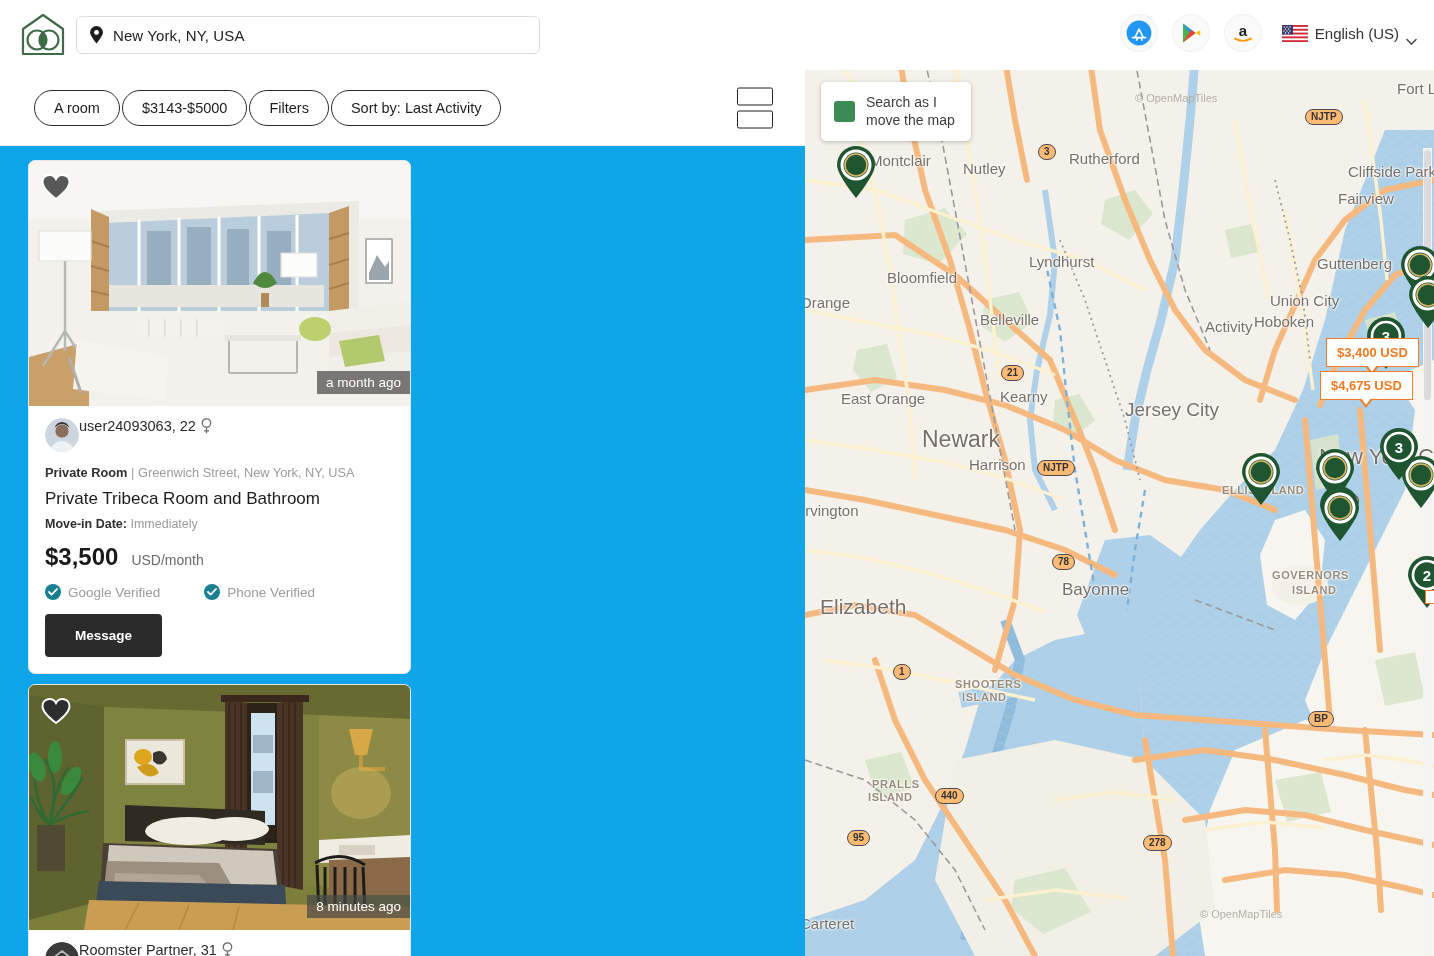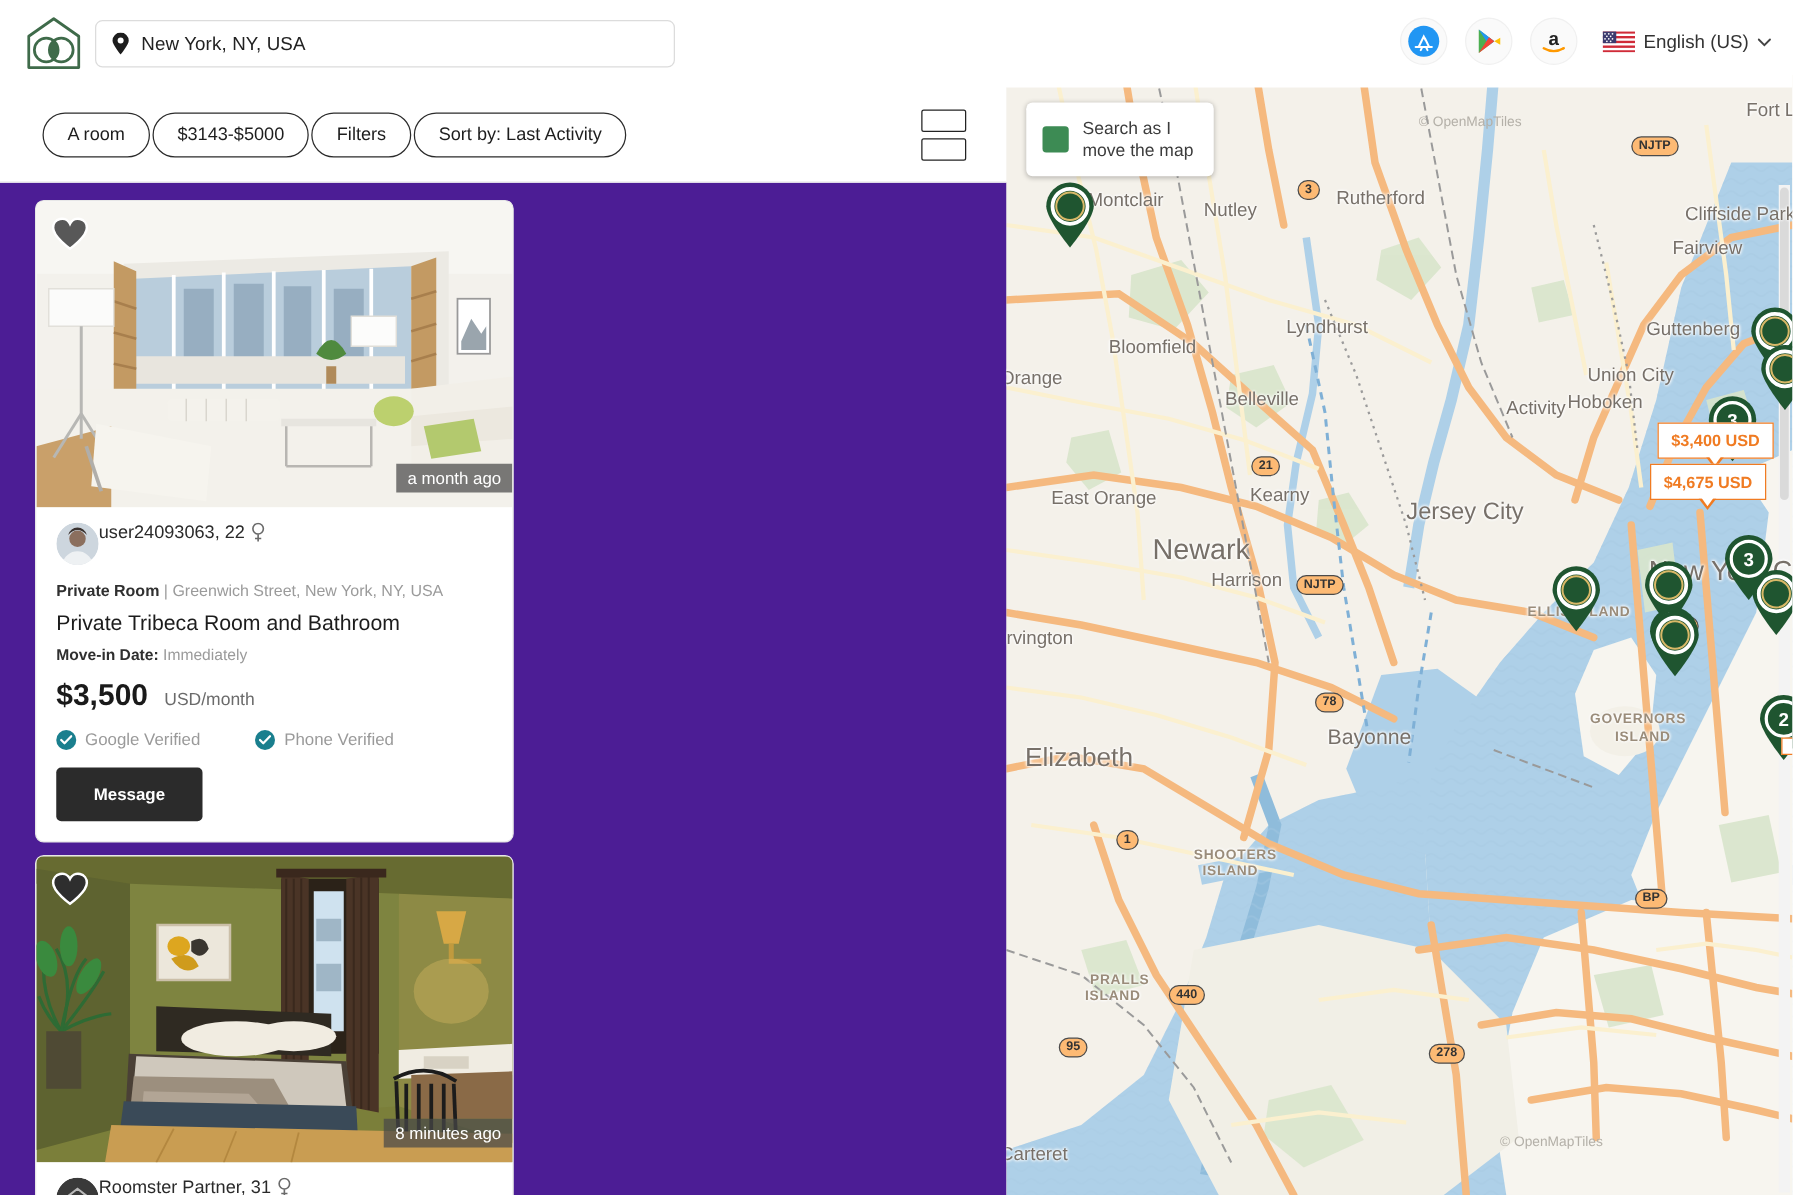--- a/index.html
+++ b/index.html
@@ -43,21 +43,21 @@
   .header-right {
     position: absolute; right: 18px; top: 14px;
     display: flex; align-items: center; gap: 14px;
     z-index: 6;
   }
   .store-badge {
     width: 38px; height: 38px; border-radius: 50%;
     background: #fafafa; border: 1px solid #f0f0f0;
     display: flex; align-items: center; justify-content: center;
   }
-  .lang { display: flex; align-items: flex-start; gap: 7px; margin-left: 6px; cursor: pointer; }
+  .lang { display: flex; align-items: flex-end; gap: 7px; margin-left: 6px; cursor: pointer; }
   .flag { width: 26px; height: 17px; position: relative; overflow: hidden; border: 0; }
   .lang-text { font-size: 15px; color: #333; }
   .chev { width: 10px; height: 10px; }
 
   
   .filterbar {
     position: absolute; top: 70px; left: 0;
     width: 805px; height: 76px;
     background: #fff;
     border-bottom: 1px solid #ececec;
@@ -82,21 +82,21 @@
   .vt-btn {
     width: 36px; height: 18px;
     border: 1.6px solid #232323; border-radius: 2px; background: #fff;
     cursor: pointer;
   }
 
   
   .list-panel {
     position: absolute; top: 146px; left: 0;
     width: 805px; height: 810px;
-    background: #4c1d95;
+    background: #0ea5e9;
     overflow: hidden;
   }
   .cards {
     display: flex; flex-wrap: wrap;
     padding: 14px 0 0 28px;
     gap: 10px 12px;
   }
   .card {
     width: 383px;
     border: 1px solid #e7e7e7;
@@ -131,21 +131,21 @@
     font-size: 17px; color: #1c1c1c; margin-bottom: 8px;
     white-space: nowrap; overflow: hidden;
   }
   .movein { font-size: 12.5px; margin-bottom: 12px; }
   .movein b { font-weight: bold; color: #2f2f2f; }
   .movein span { color: #9b9b9b; }
   .pricerow { display: flex; align-items: baseline; gap: 13px; margin-bottom: 13px; }
   .price { font-size: 24px; font-weight: bold; color: #1a1a1a; }
   .priceunit { font-size: 14px; color: #6b6b6b; }
   .verrow { display: flex; align-items: center; gap: 44px; margin-bottom: 14px; }
-  .ver { display: flex; gap: 7px; font-size: 13.5px; color: #9a9a9a; }
+  .ver { display: flex; align-items: center; gap: 7px; font-size: 13.5px; color: #9a9a9a; }
   .check {
     width: 16px; height: 16px; border-radius: 50%;
     background: #1a7f8e; display: flex; align-items: center; justify-content: center;
     flex: 0 0 16px;
   }
   .msg-btn {
     background: #2b2b2b; color: #fff;
     border: none; border-radius: 4px;
     font-size: 13.5px; font-weight: bold;
     padding: 14px 30px;

